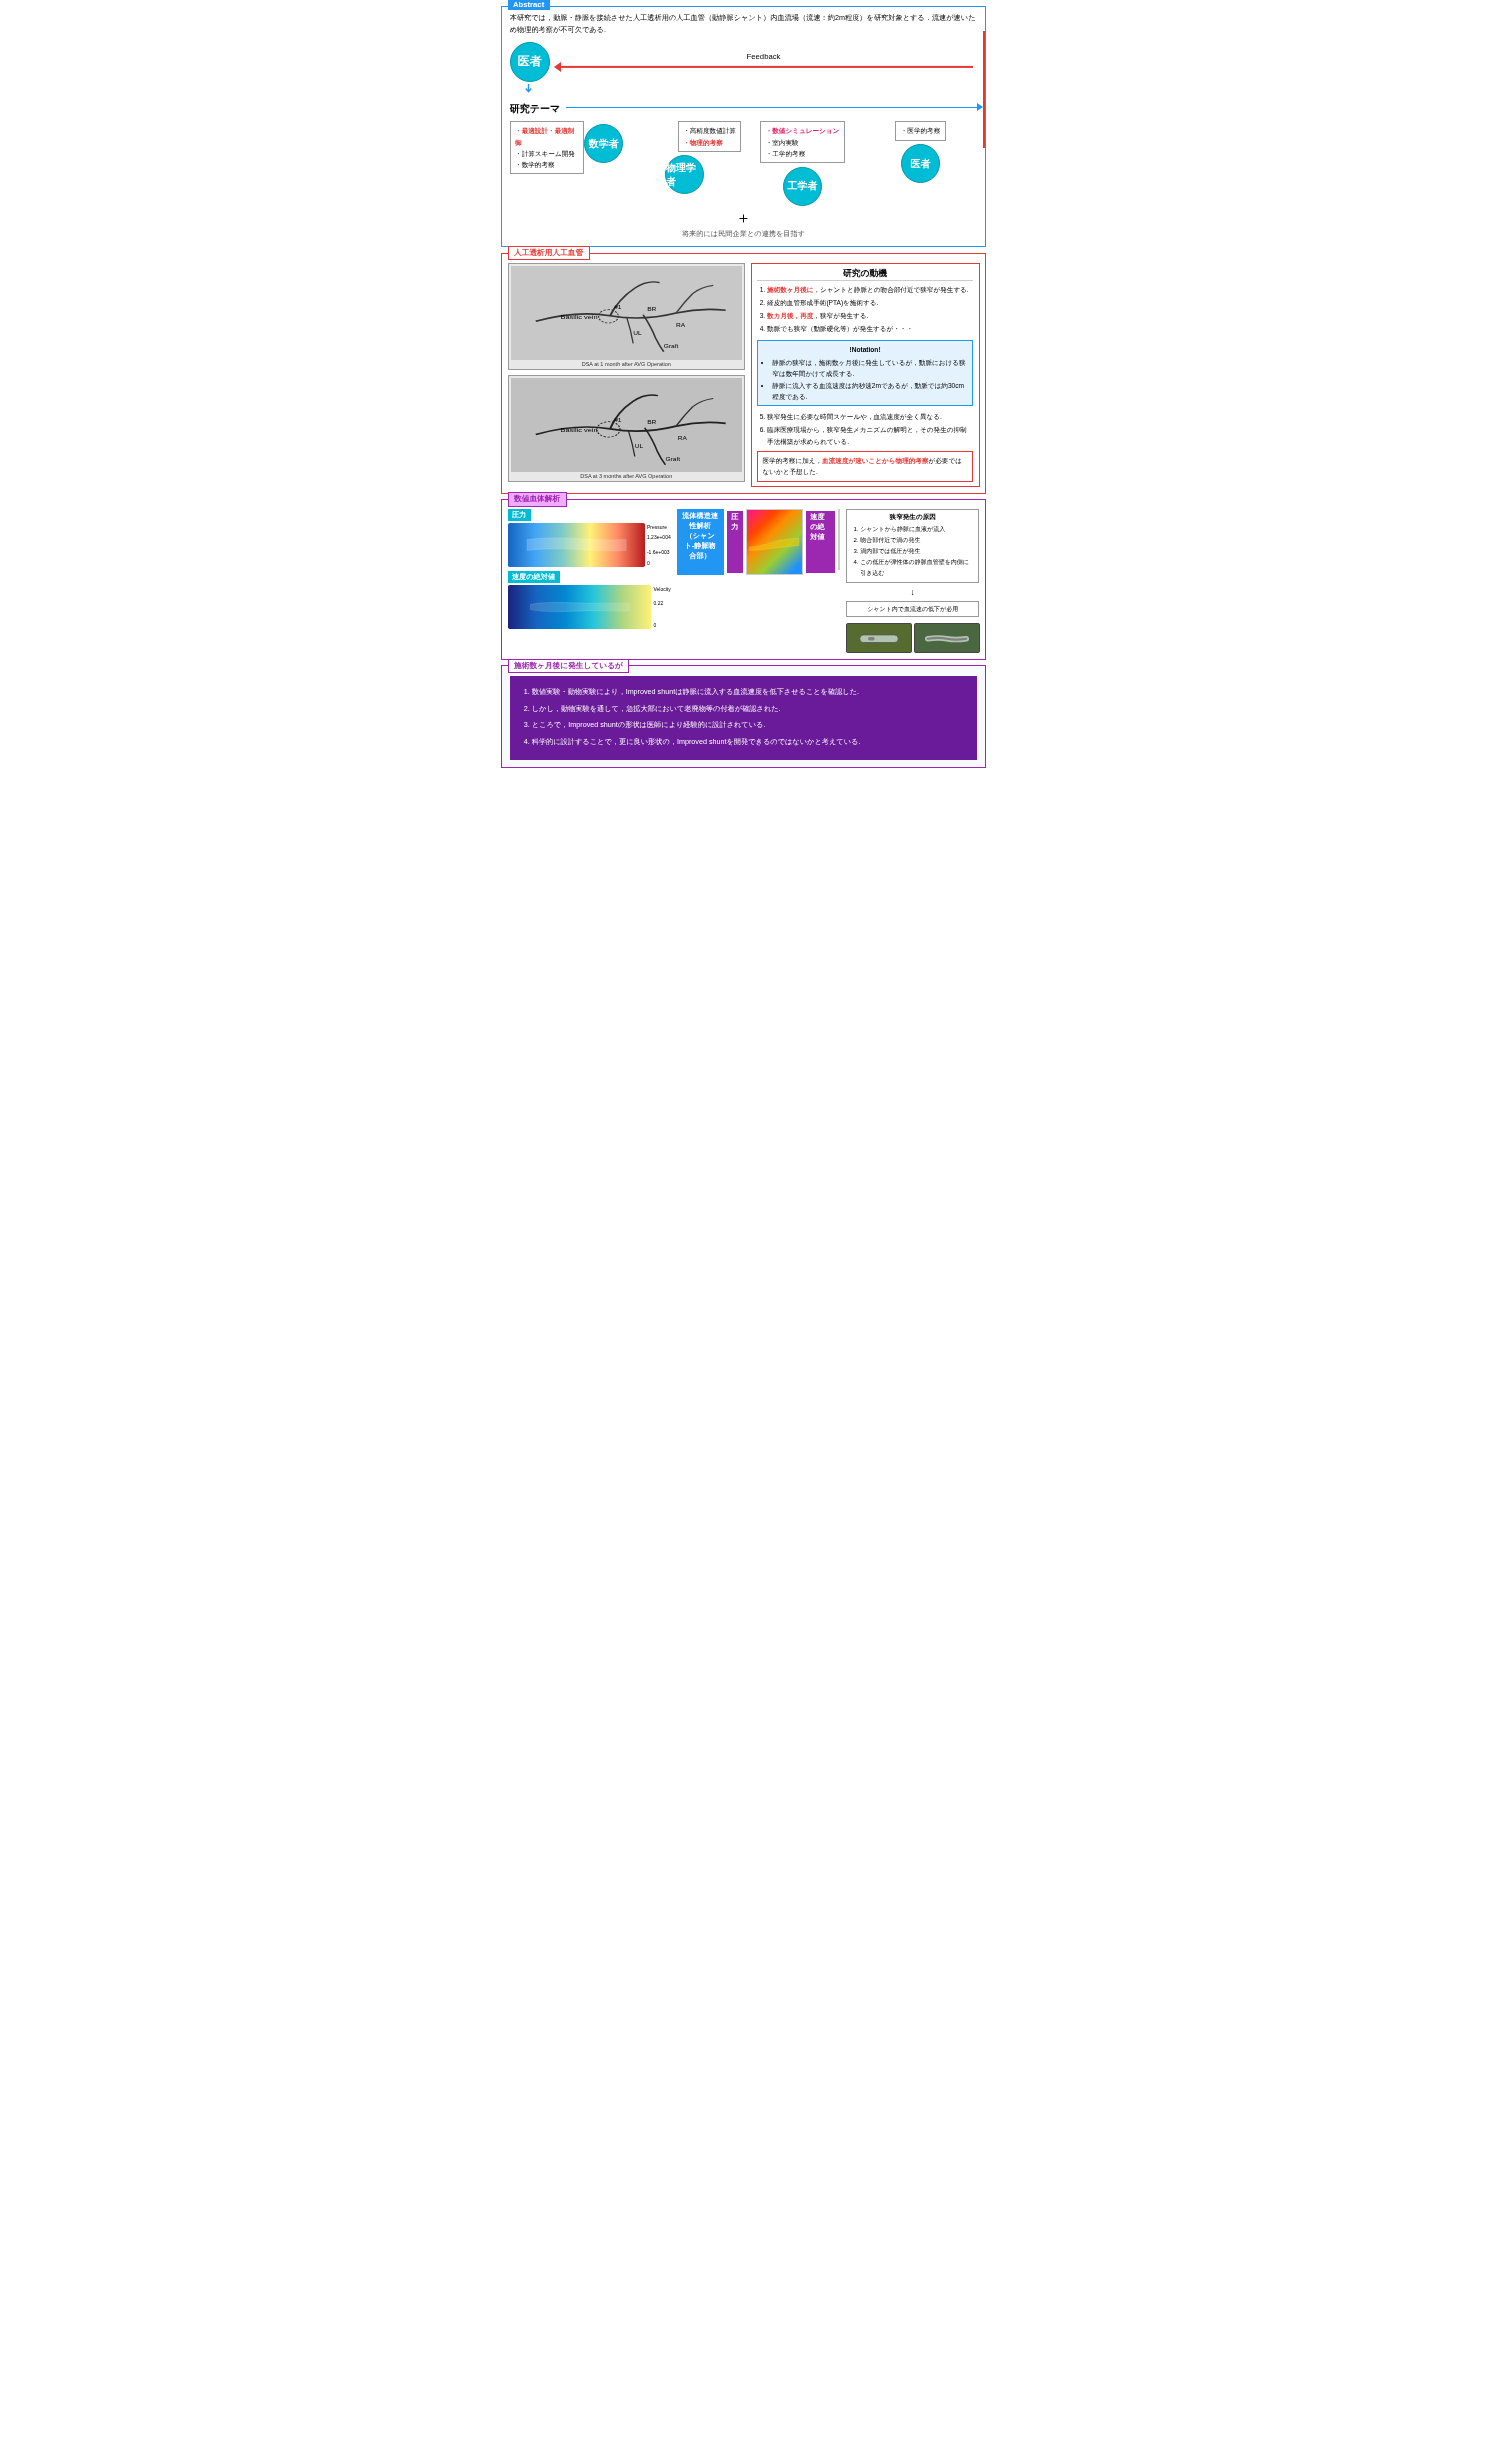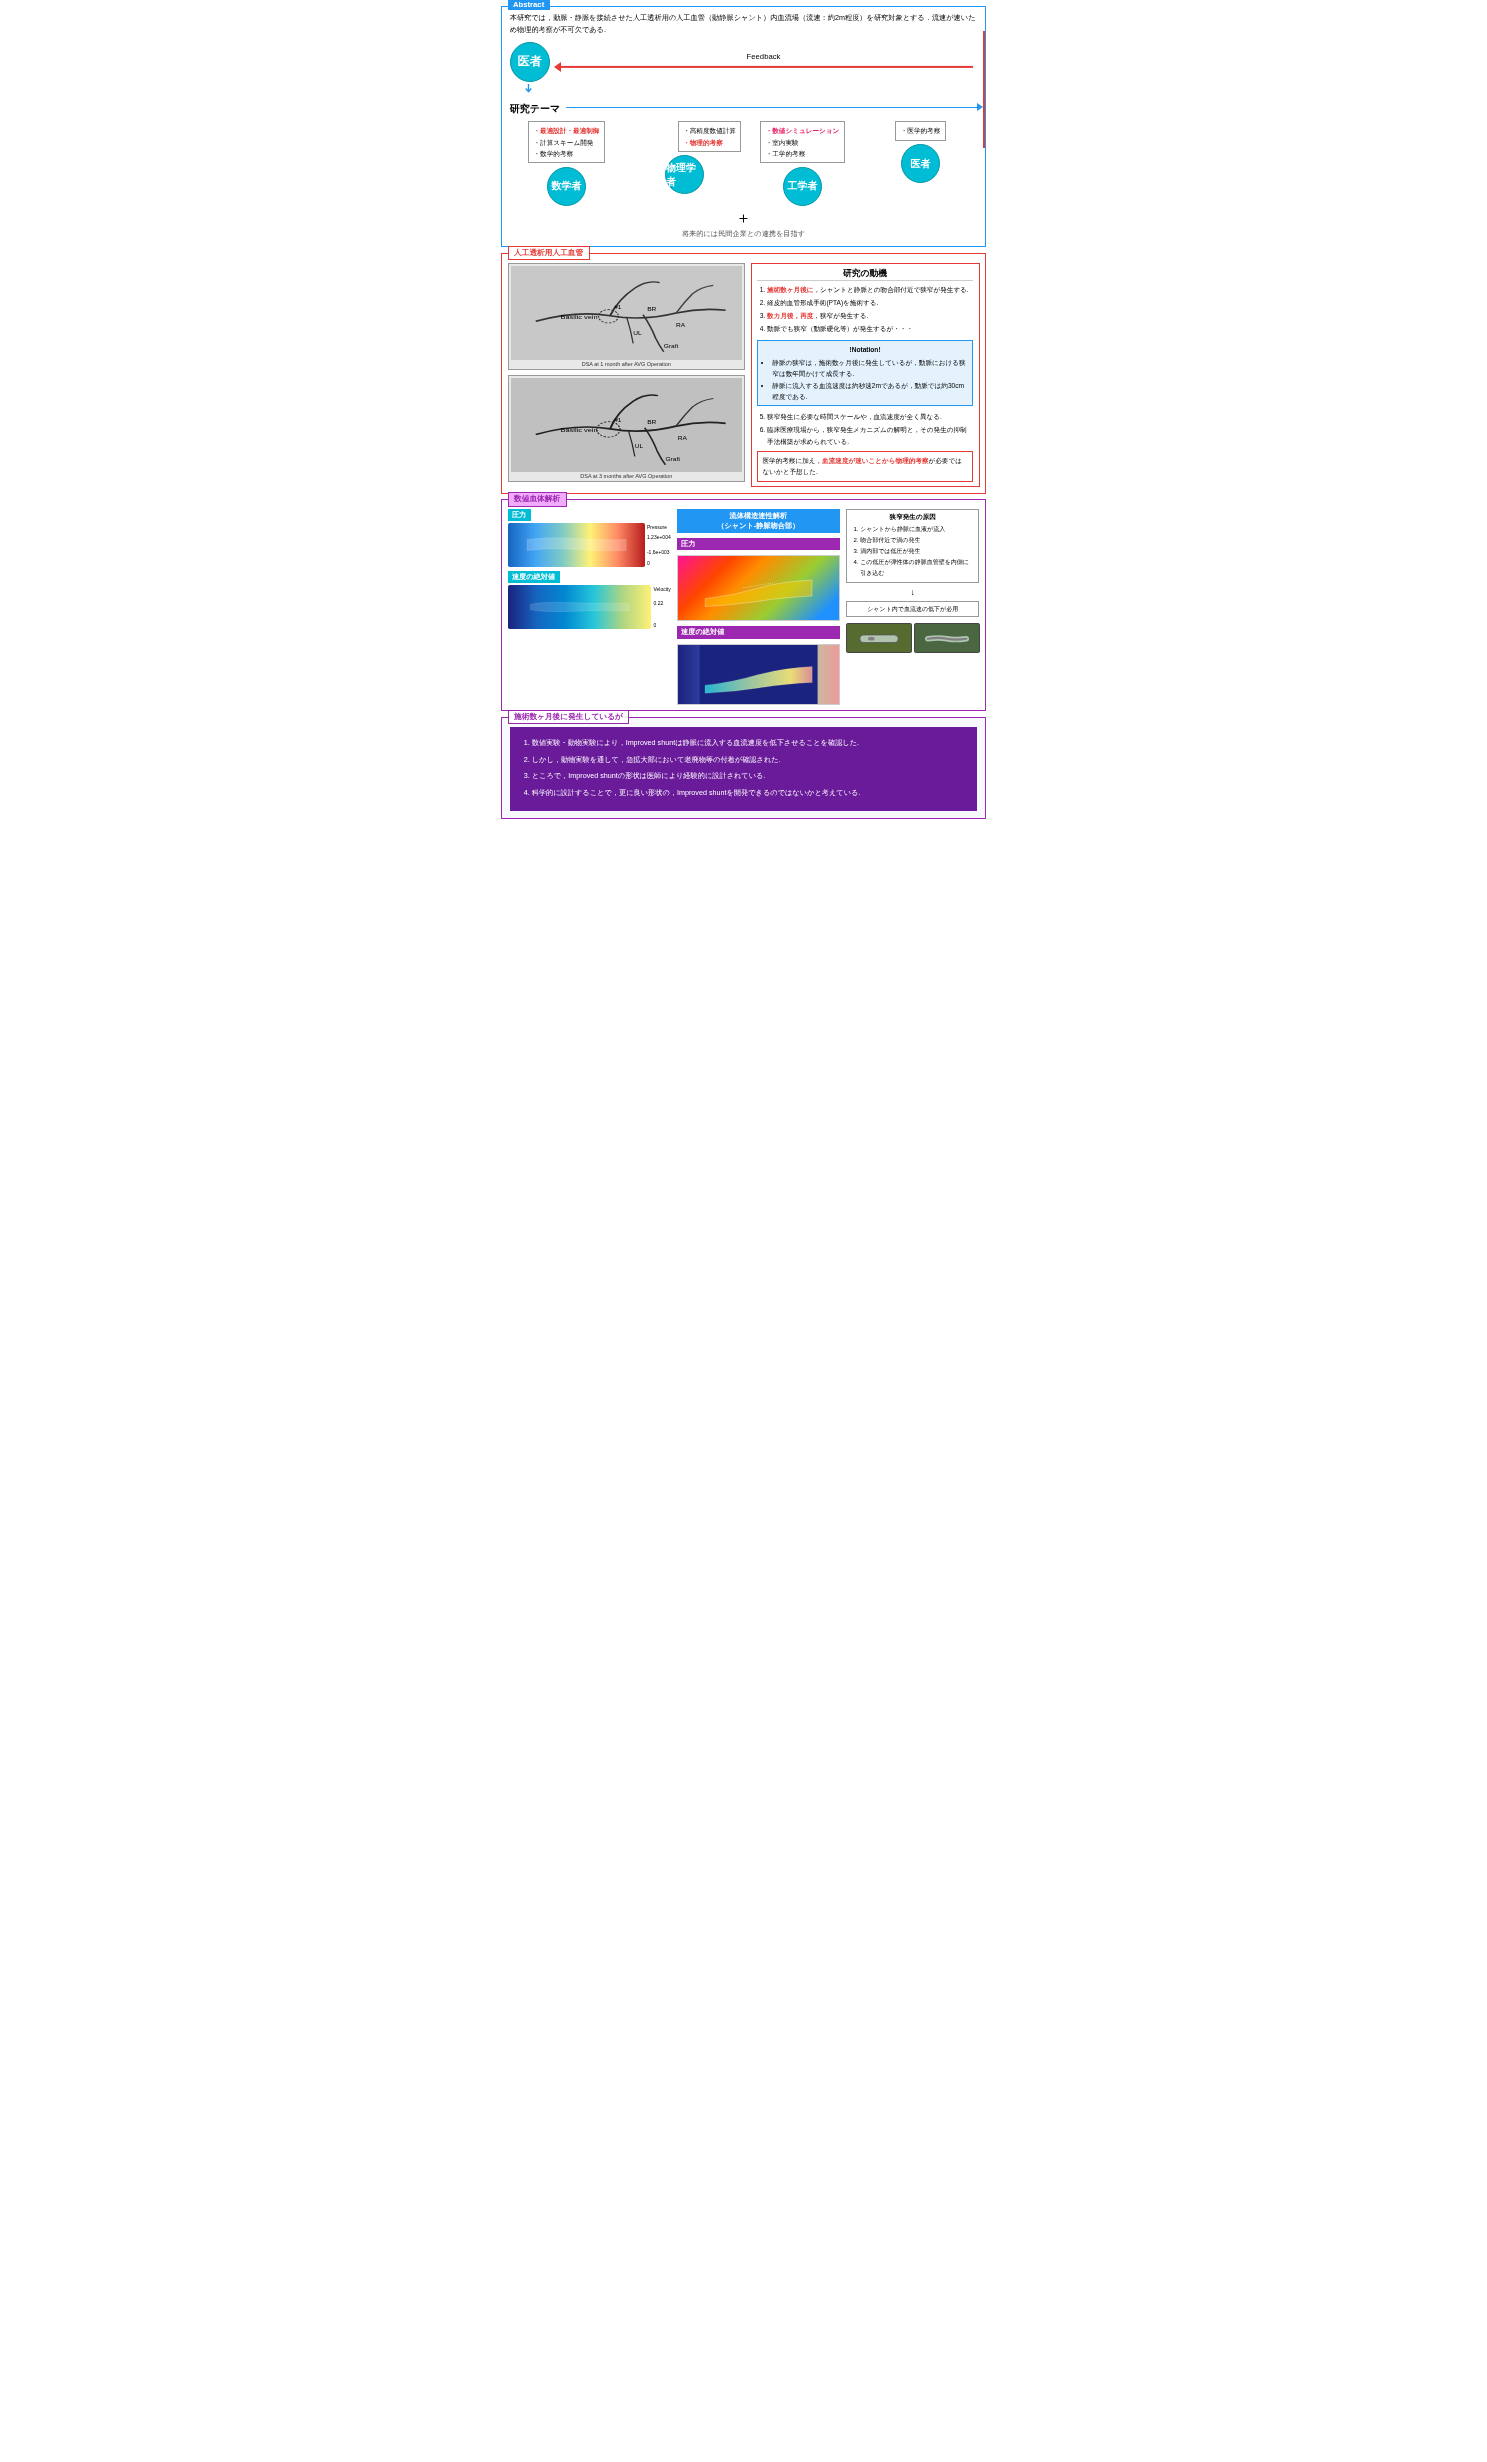--- a/index.html
+++ b/index.html
@@ -316,21 +316,20 @@
       justify-content: flex-end;
       padding-right: 2.2px;
       font-size: 5px;
       color: #fff;
       position: relative;
     }
 
     .numerical-center {
       flex: 1.1;
       display: flex;
-      flex-direction: column;
       gap: 3.3px;
     }
     .center-title-box {
       background: #2196F3;
       color: #fff;
       font-size: 7.2px;
       font-weight: bold;
       padding: 2.2px 4.4px;
       text-align: center;
     }
@@ -465,21 +464,21 @@
       </svg>
   </div>
 
   <div class="theme-row">
     <span class="theme-label">研究テーマ</span>
     <div class="theme-arrow"></div>
   </div>
 
   <div class="roles-grid">
 
-    <div style="display:flex;flex-direction:column;align-items:center;flex:1;">
+    <div style="display:flex;flex:1;">
       <div class="role-box">
         <span class="role-highlight-red">・最適設計・最適制御</span><br>
         ・計算スキーム開発<br>
         ・数学的考察
       </div>
       <div class="role-bubble">数学者</div>
     </div>
 
     <div style="display:flex;flex-direction:column;align-items:flex-end;flex:1;">
       <div class="role-box">

